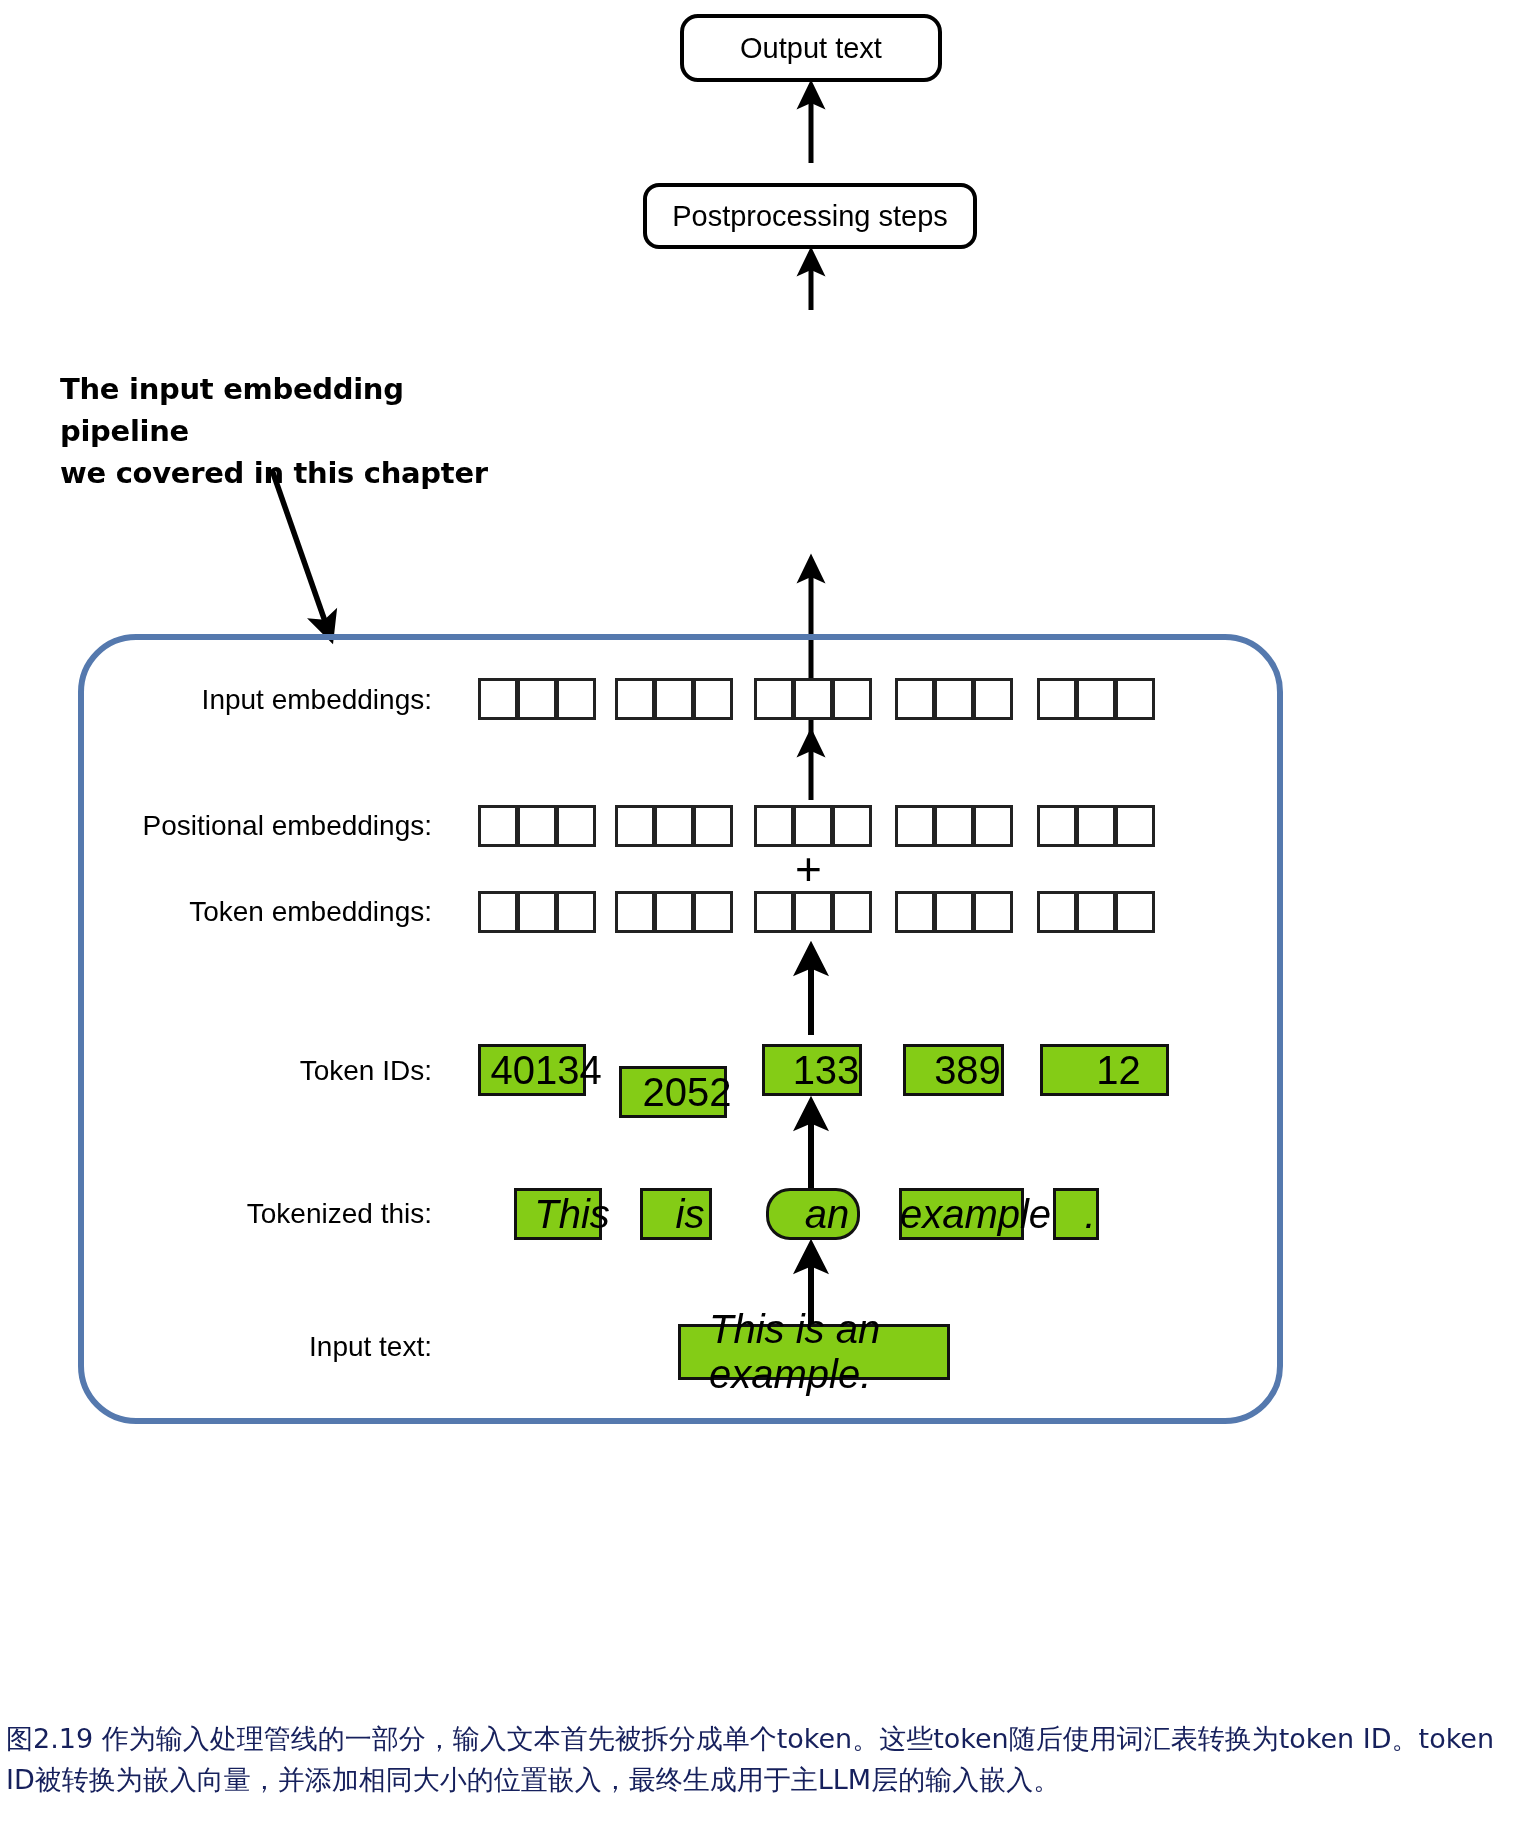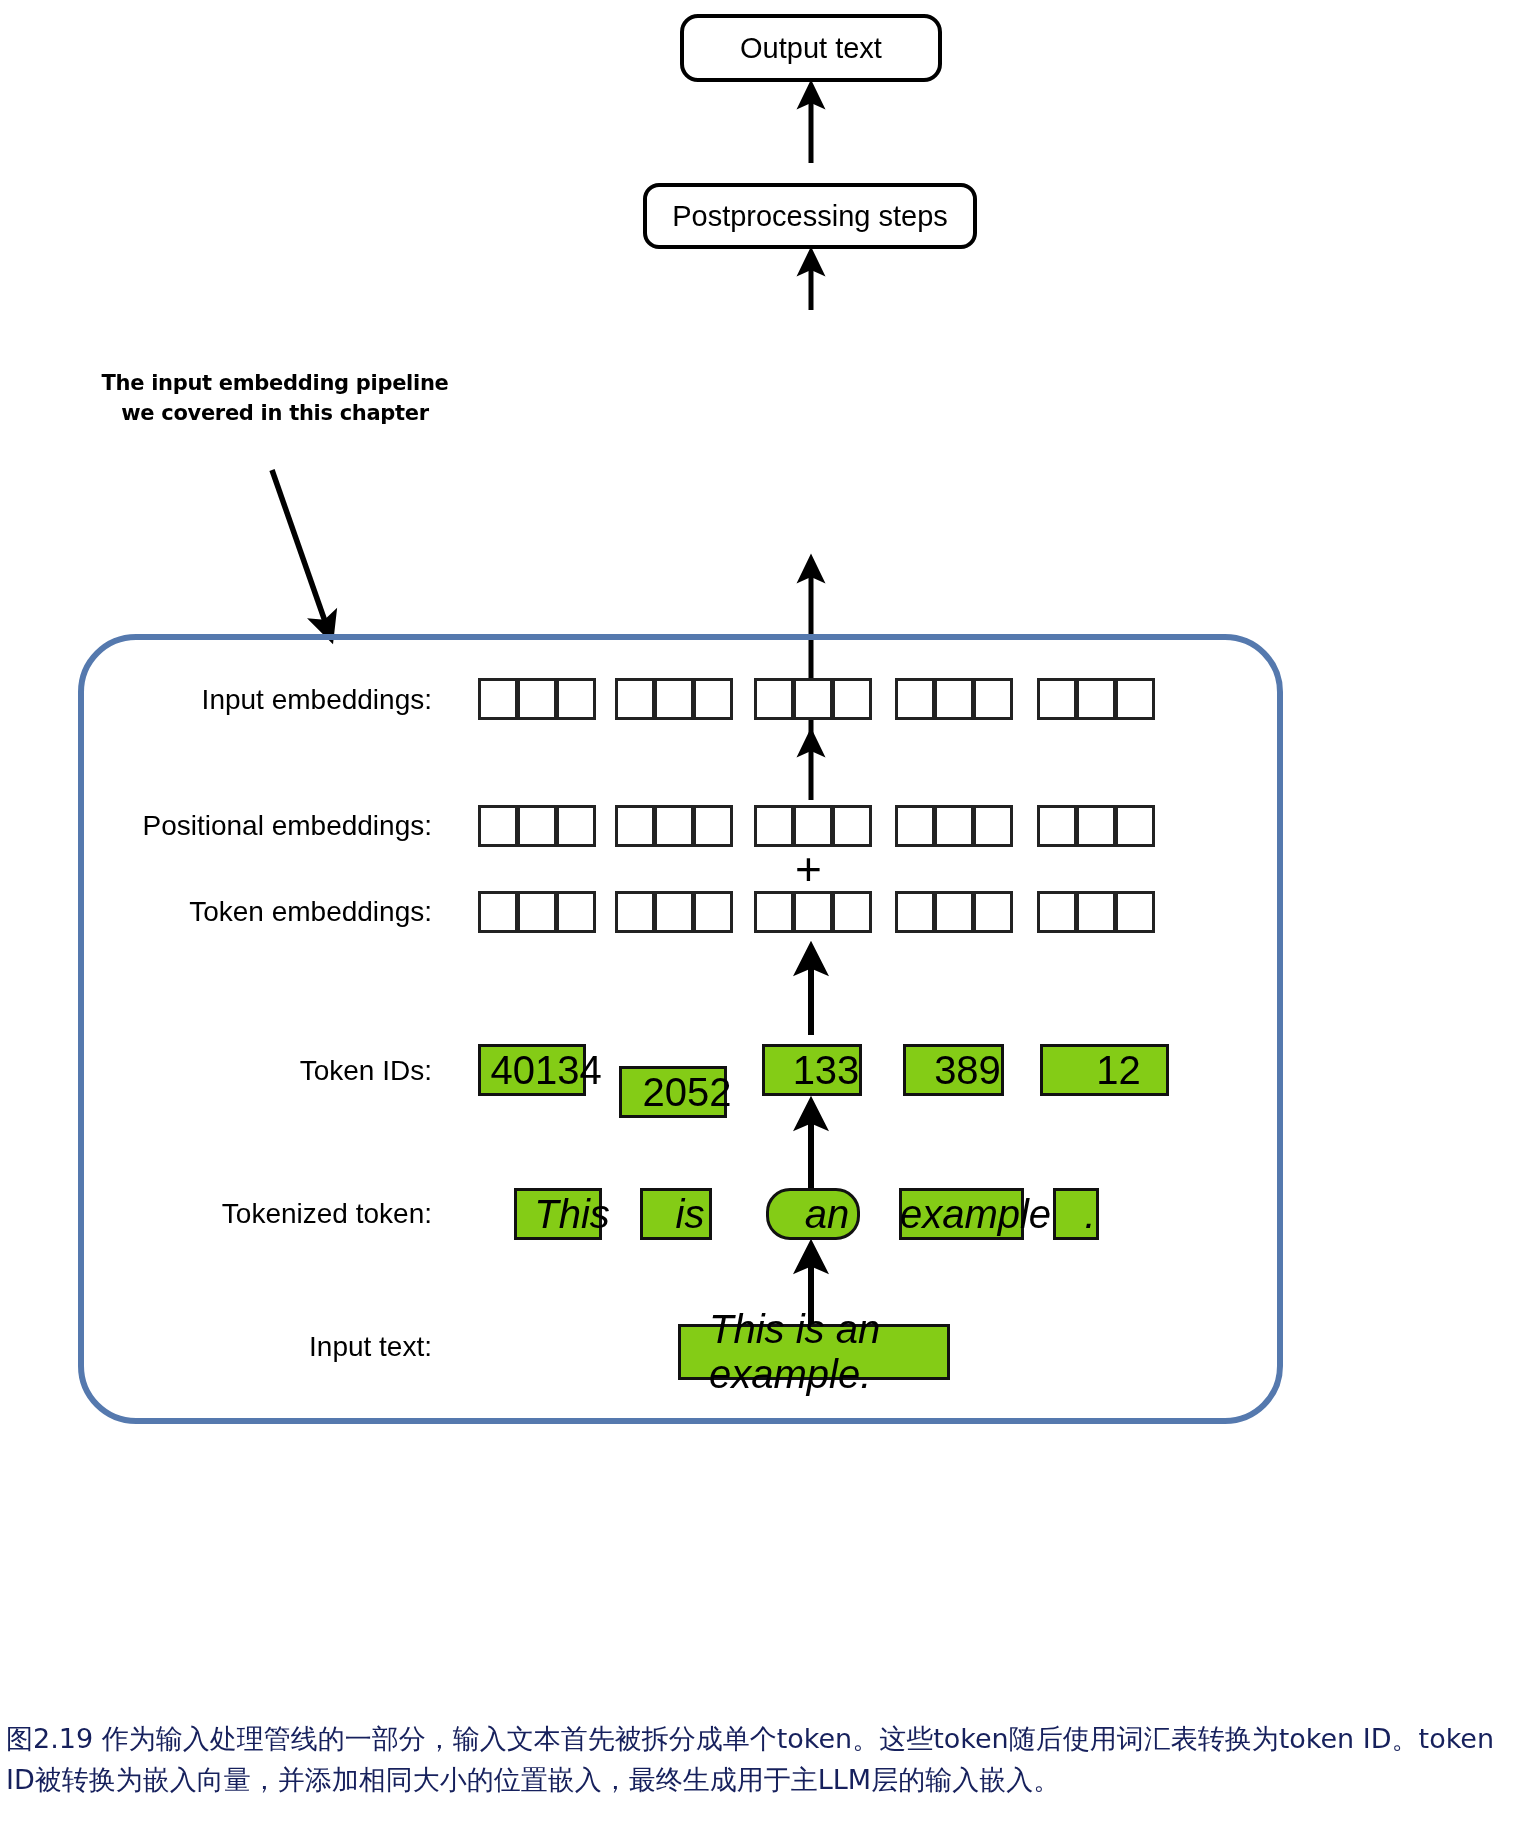--- a/index.html
+++ b/index.html
@@ -76,24 +76,23 @@
     border-radius: 58px;
     background: transparent;
   }
 
   
   .annotation {
     position: absolute;
     left: 60px;
     top: 368px;
     width: 430px;
-    text-align: center;
     font-family: "DejaVu Sans", sans-serif;
     font-weight: bold;
-    font-size: 21px;
+    font-size: 29px;
     line-height: 1.45;
     color: #000000;
     letter-spacing: -0.3px;
   }
 
   
   .row-label {
     position: absolute;
     text-align: right;
     font-size: 28px;
@@ -294,21 +293,21 @@
       <div class="emb-cell"></div>
     </div>
 
   <div class="row-label" style="left:120px; top:1055px; width:312px;">Token IDs:</div>
   <div class="val-box" style="left:478px; top:1044px; width:108px;">40134</div>
   <div class="val-box" style="left:619px; top:1066px; width:108px;">2052</div>
   <div class="val-box" style="left:762px; top:1044px; width:100px;">133</div>
   <div class="val-box" style="left:903px; top:1044px; width:101px;">389</div>
   <div class="val-box" style="left:1040px; top:1044px; width:129px;">12</div>
 
-  <div class="row-label" style="left:110px; top:1198px; width:322px;">Tokenized token:</div>
+  <div class="row-label" style="left:110px; top:1198px; width:322px;">Tokenized this:</div>
   <div class="val-box italic" style="left:514px; top:1188px; width:88px;">This</div>
   <div class="val-box italic" style="left:640px; top:1188px; width:72px;">is</div>
   <div class="val-box italic" style="left:766px; top:1188px; width:94px;border-radius:24px;">an</div>
   <div class="val-box italic" style="left:899px; top:1188px; width:125px;">example</div>
   <div class="val-box italic" style="left:1053px; top:1188px; width:46px;">.</div>
 
   <div class="row-label" style="left:150px; top:1331px; width:282px;">Input text:</div>
   <div class="val-box italic" style="left:678px; top:1324px; width:272px; height:56px;">This is an example.</div>
 
   <div class="caption">图2.19 作为输入处理管线的一部分，输入文本首先被拆分成单个token。这些token随后使用词汇表转换为token ID。token ID被转换为嵌入向量，并添加相同大小的位置嵌入，最终生成用于主LLM层的输入嵌入。</div>

